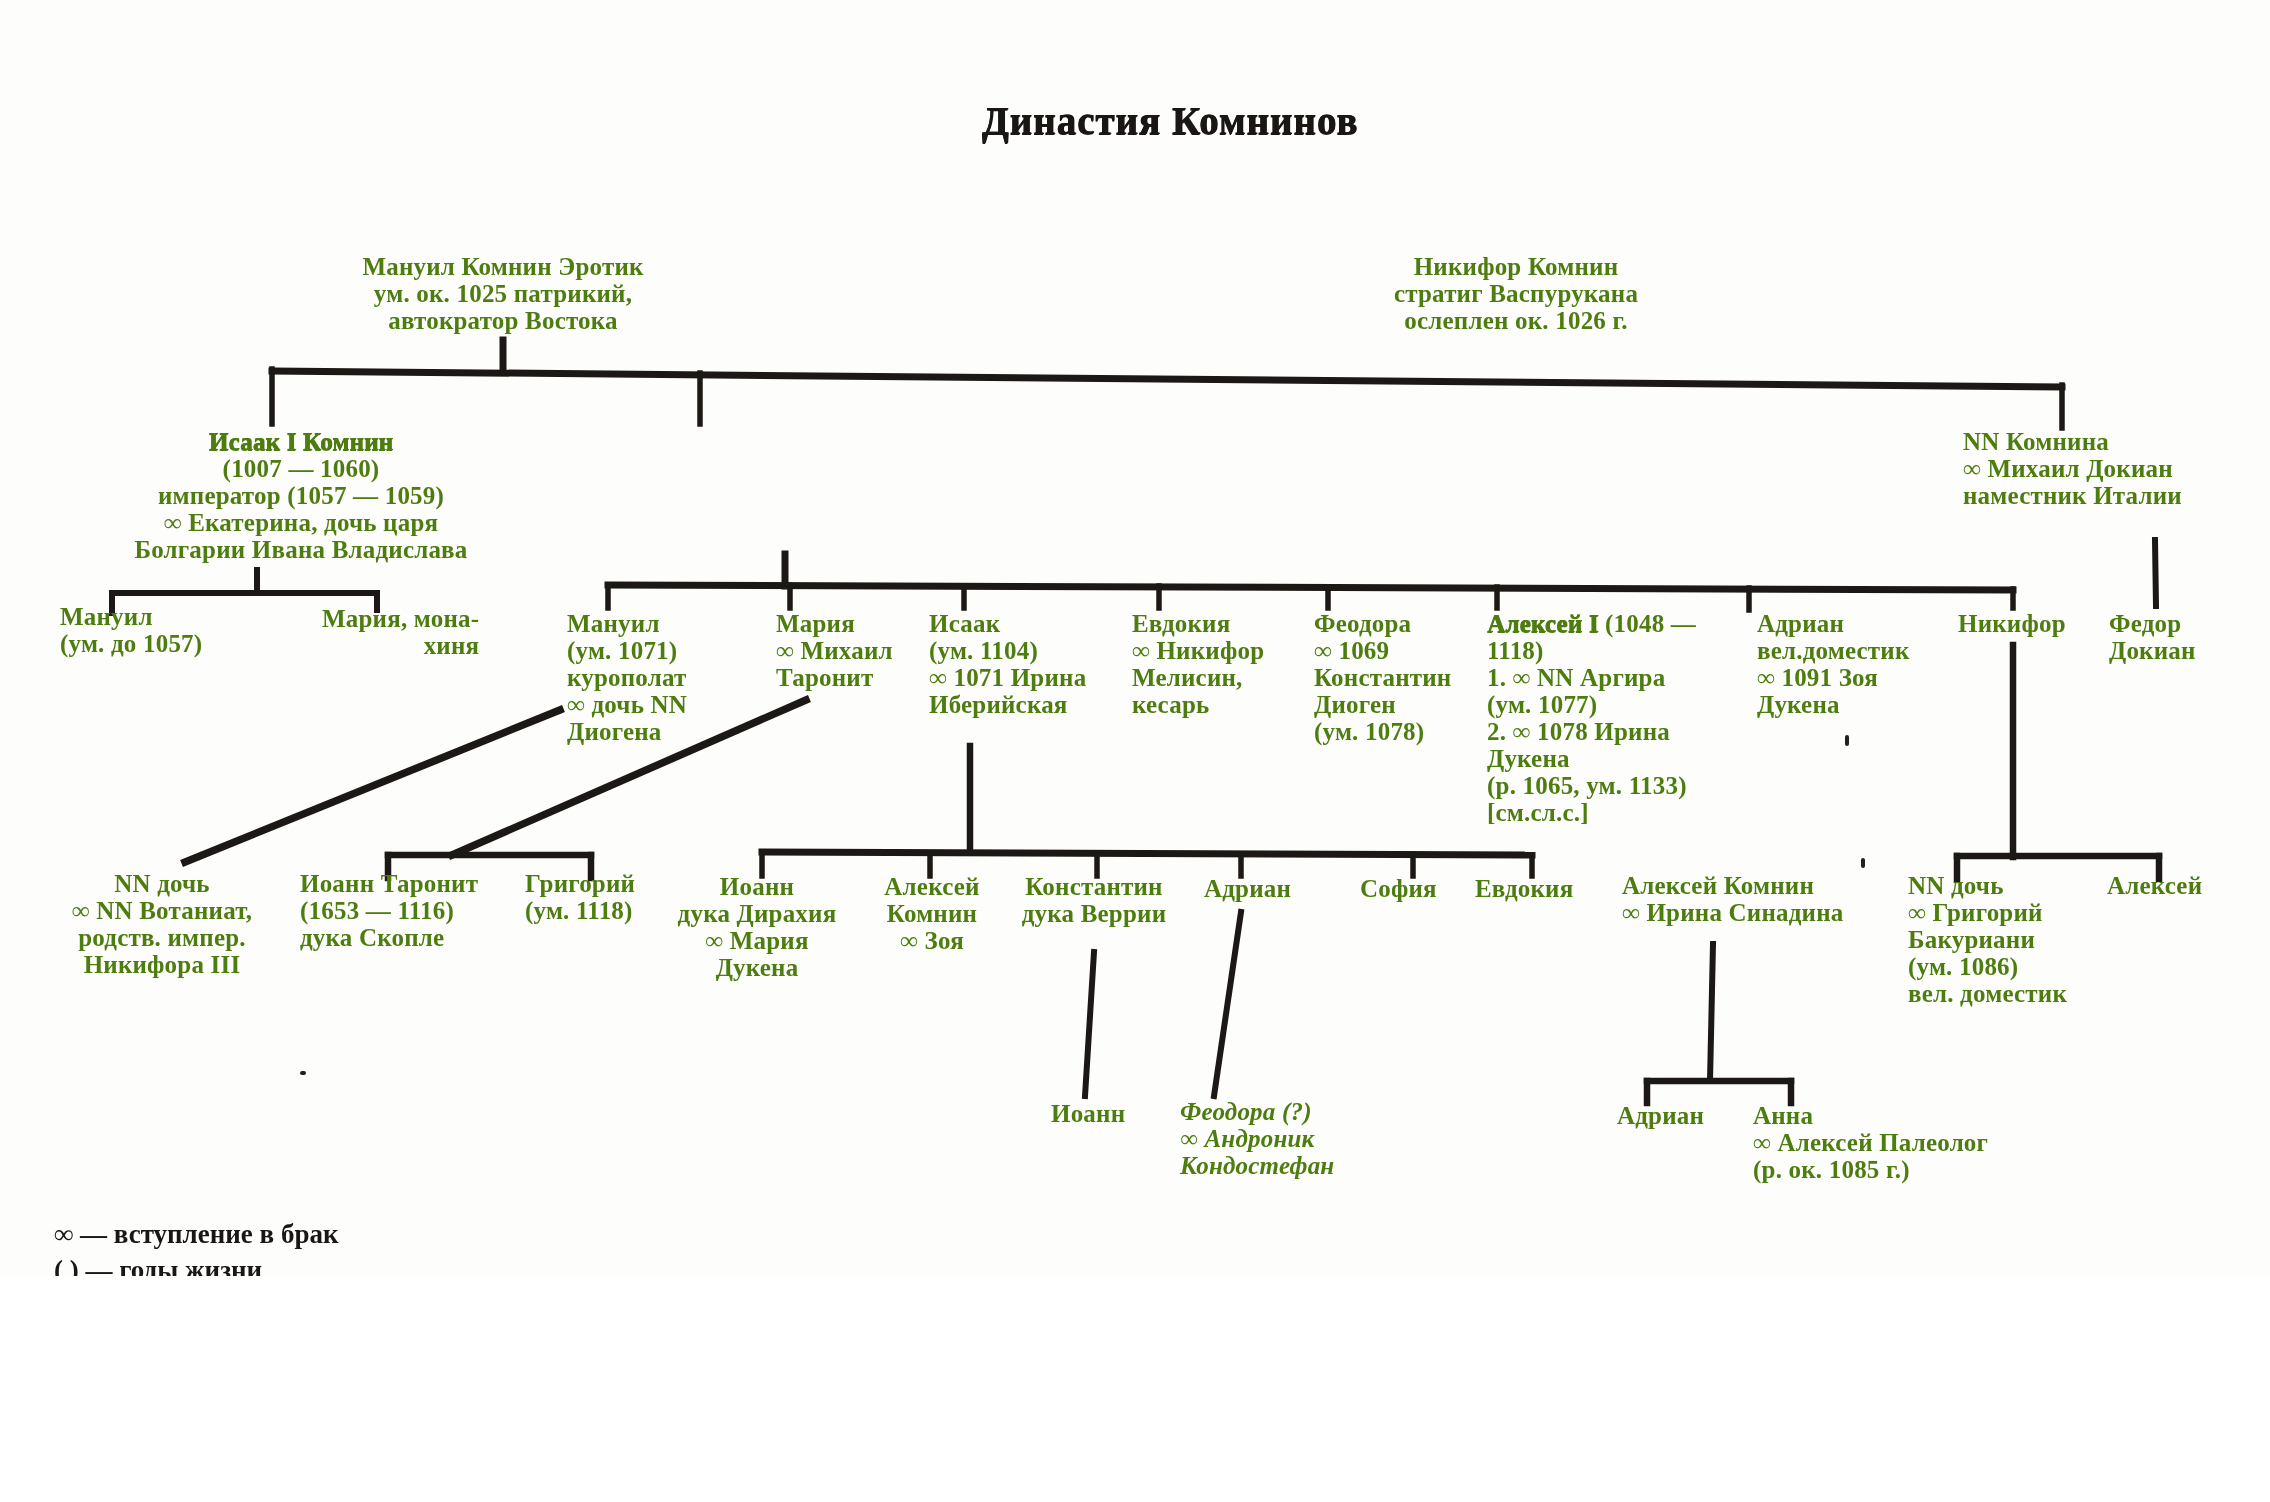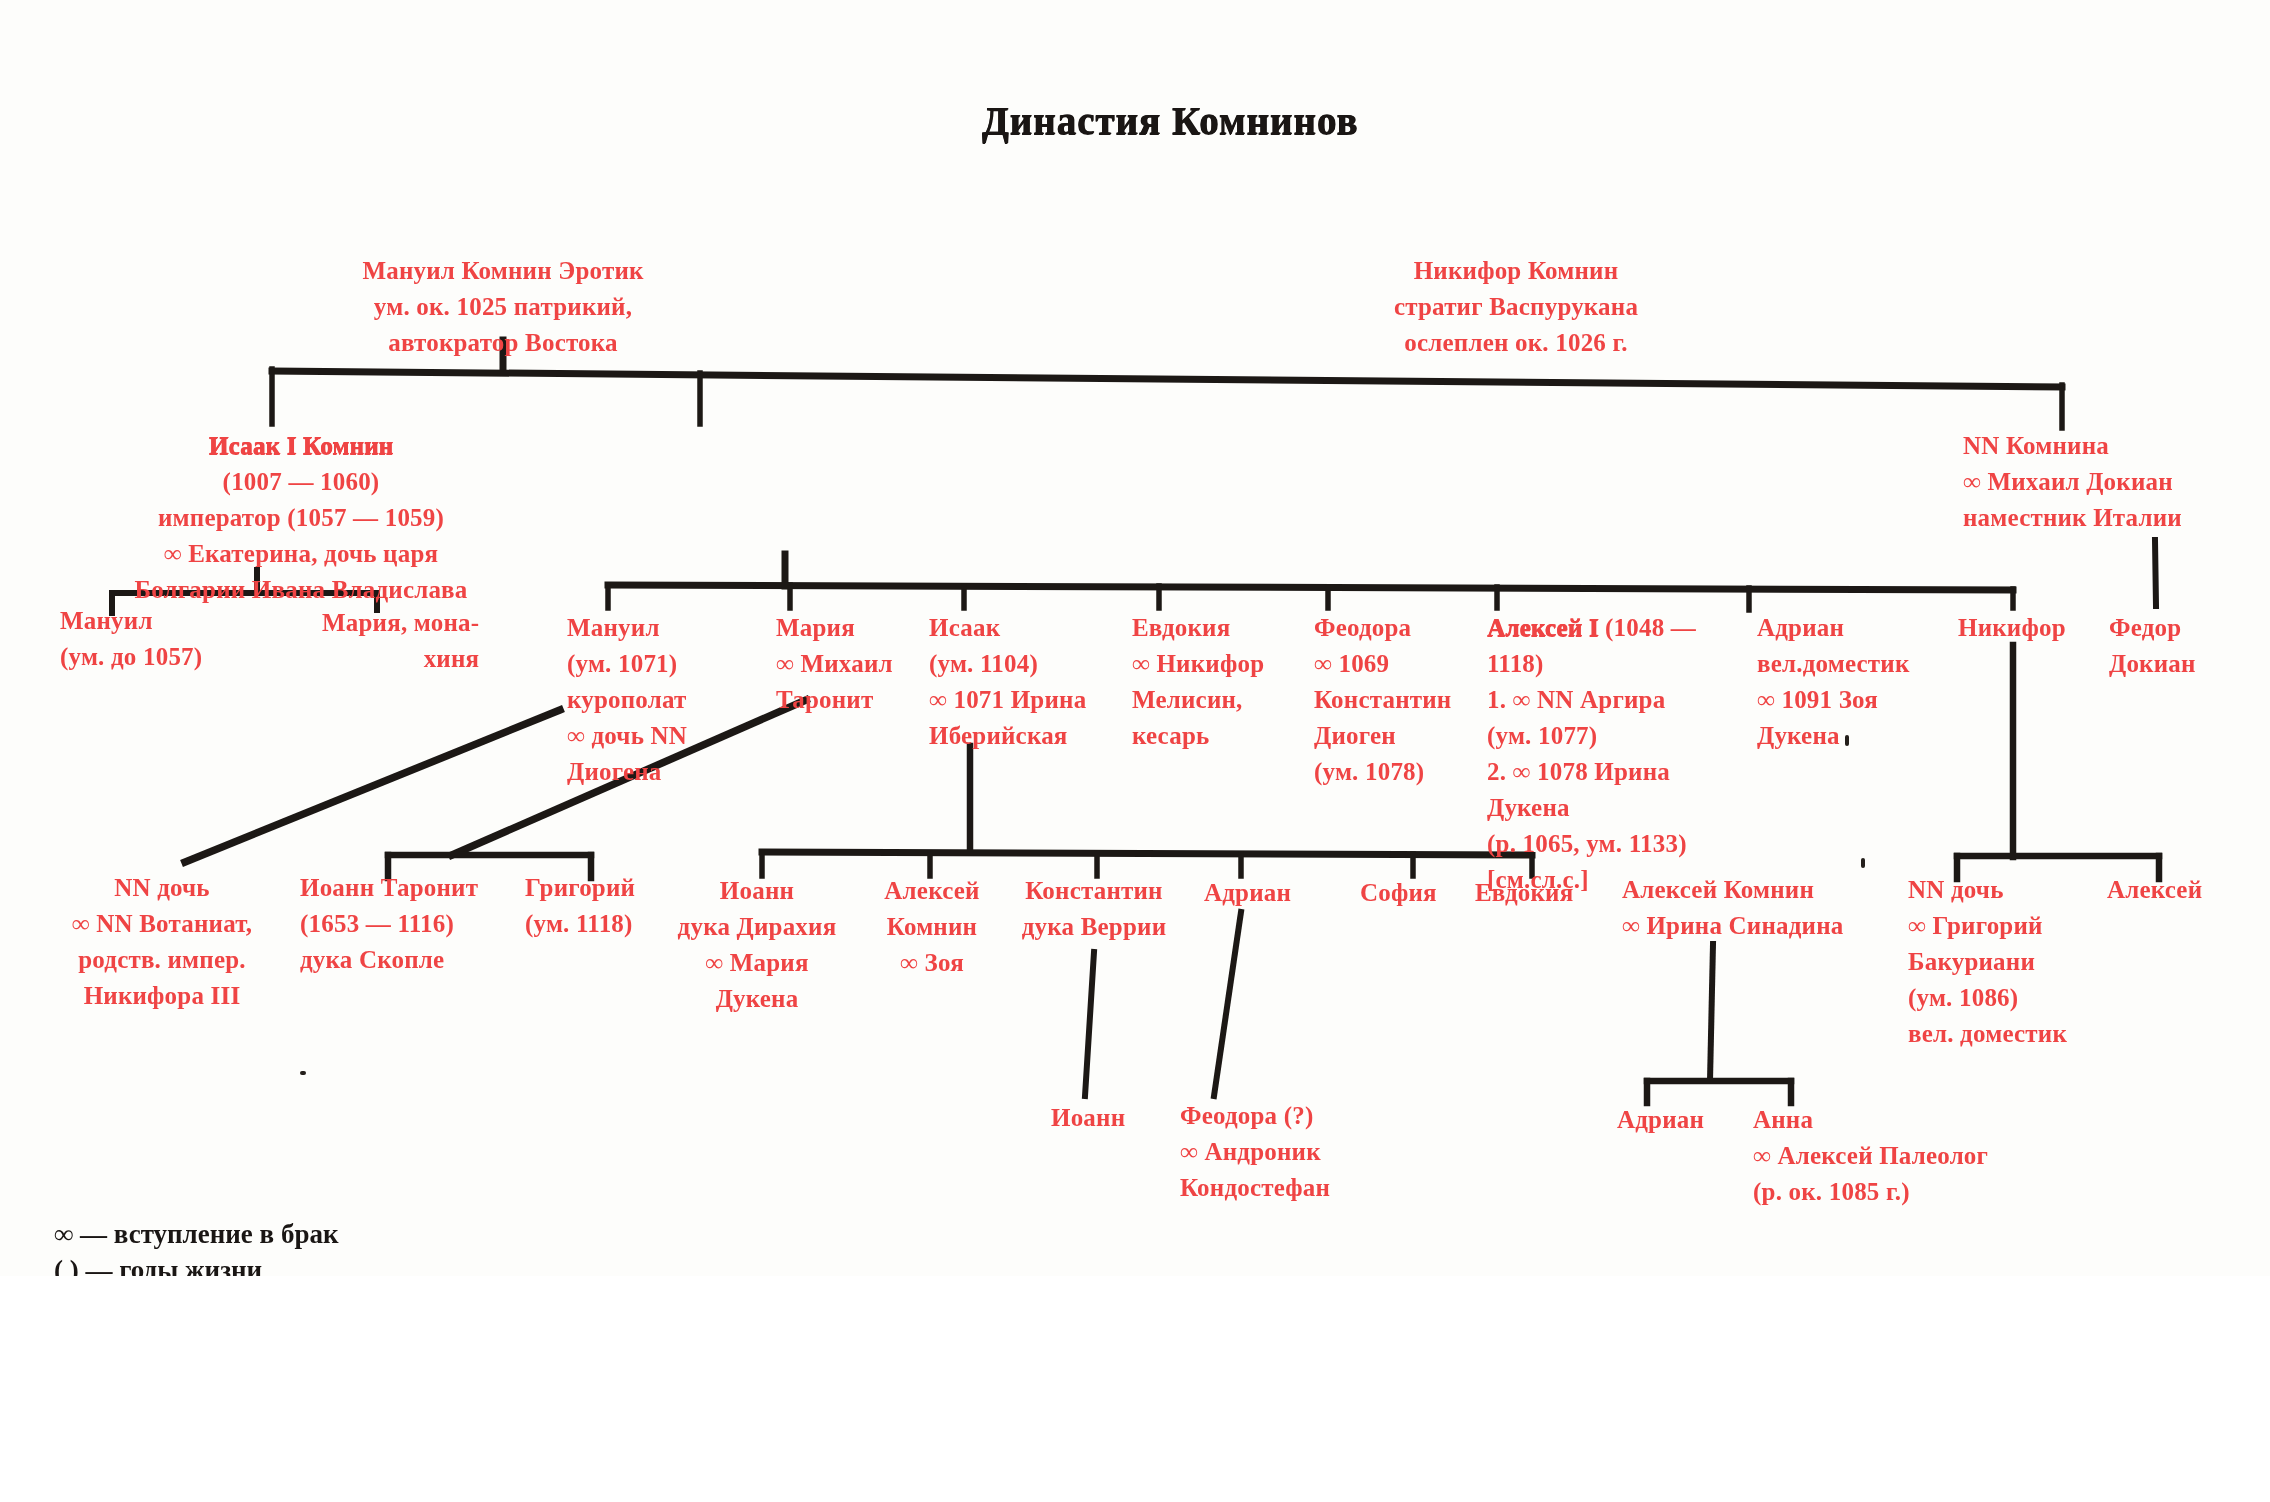--- a/index.html
+++ b/index.html
@@ -1,20 +1,20 @@
 <!DOCTYPE html>
 <html><head>
 <meta charset="utf-8">
 <style>
   html,body{margin:0;padding:0;background:#ffffff;}
   #page{position:relative;width:2270px;height:1276px;background:#fdfdfb;overflow:hidden;
         font-family:"Liberation Serif","DejaVu Serif",serif;color:#1a1614;}
   #lines{position:absolute;left:0;top:0;}
-  .node{position:absolute;white-space:pre-line;font-weight:700;font-size:25px;line-height:36px;
-        letter-spacing:.2px;color:#ef4444;}
+  .node{position:absolute;white-space:pre-line;font-weight:700;font-size:25px;line-height:27px;
+        letter-spacing:.2px;color:#4d7c0f;}
   .c{text-align:center;transform:translateX(-50%);}
   .xb{font-weight:700;text-shadow:.7px 0 currentColor,0 .5px currentColor;}
   #title{position:absolute;left:1170px;top:98px;transform:translateX(-50%);
          font-size:39px;line-height:46px;font-weight:700;white-space:nowrap;
          text-shadow:.8px 0 currentColor,0 .5px currentColor;letter-spacing:1px;}
   #legend{position:absolute;left:54px;top:1216px;white-space:pre-line;
           font-size:27px;line-height:36px;font-weight:700;}
   .speck{position:absolute;background:#241f1b;border-radius:2px;}
 </style>
 </head>
@@ -183,21 +183,21 @@
   <div class="node" style="left:1622px;top:872px;"><span>Алексей Комнин
 ∞ Ирина Синадина</span></div>
   <div class="node" style="left:1908px;top:872px;"><span>NN дочь
 ∞ Григорий
 Бакуриани
 (ум. 1086)
 вел. доместик</span></div>
   <div class="node" style="left:2107px;top:872px;"><span>Алексей</span></div>
 
   <div class="node" style="left:1051px;top:1100px;"><span>Иоанн</span></div>
-  <div class="node" style="left:1180px;top:1098px;"><span>Феодора (?)
+  <div class="node" style="left:1180px;top:1098px;font-style:italic;"><span>Феодора (?)
 ∞ Андроник
 Кондостефан</span></div>
   <div class="node" style="left:1617px;top:1102px;"><span>Адриан</span></div>
   <div class="node" style="left:1753px;top:1102px;"><span>Анна
 ∞ Алексей Палеолог
 (р. ок. 1085 г.)</span></div>
 
   <div id="legend">∞ — вступление в брак
 (  ) — годы жизни
 [  ] — годы правления</div>

